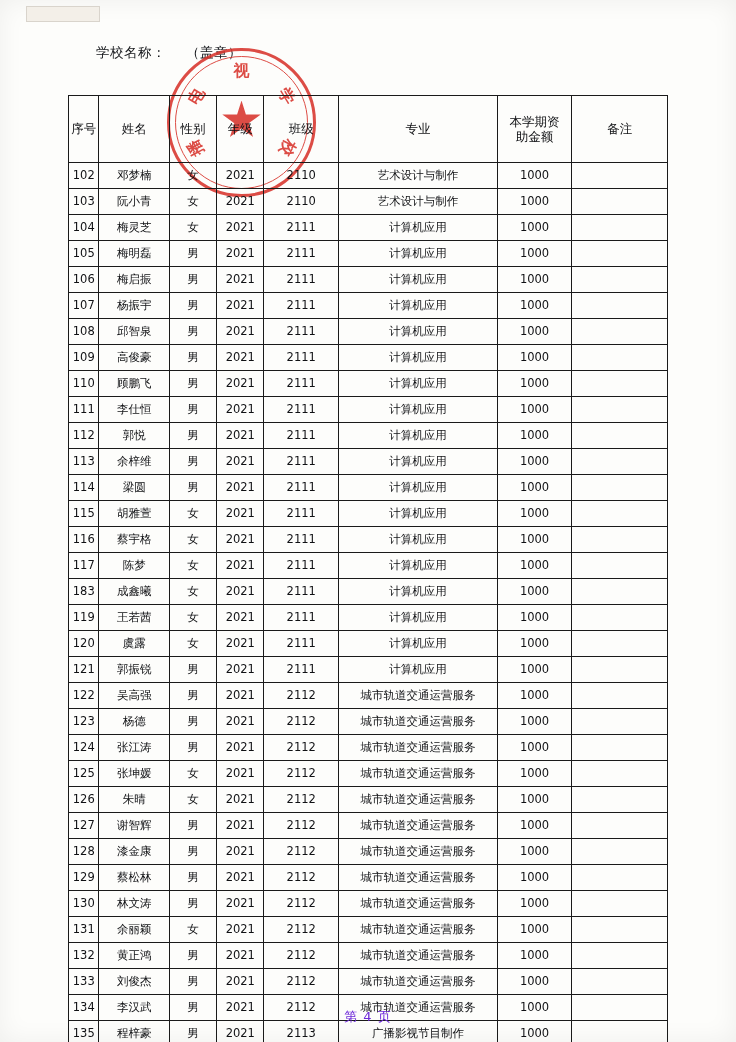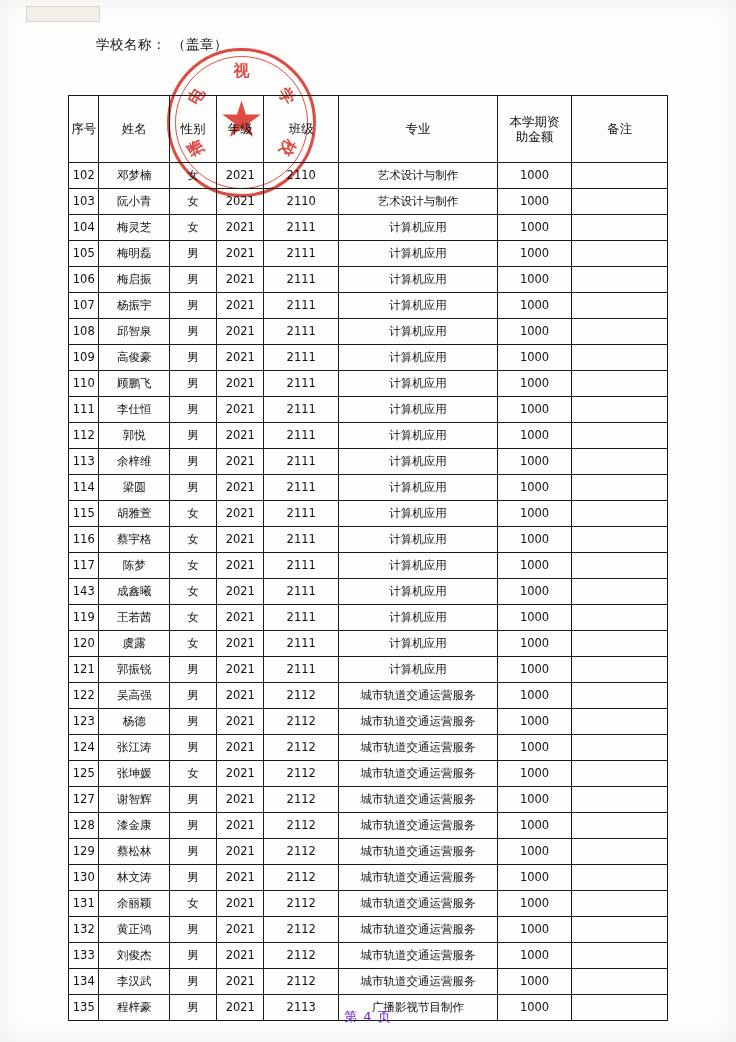--- a/index.html
+++ b/index.html
@@ -31,35 +31,35 @@
     position: absolute;
     top: 6px;
     left: 26px;
     width: 72px;
     height: 14px;
     border: 1px solid #d9d4cc;
     background: #f3efe8;
   }
   .header-row {
     position: absolute;
-    top: 36px;
+    top: 44px;
     left: 0;
     width: 736px;
     display: flex;
     align-items: baseline;
     font-size: 13.5px;
     color: #14161a;
     letter-spacing: 0.5px;
   }
   .school-label {
     margin-left: 96px;
     white-space: nowrap;
   }
   .seal-note {
-    margin-left: 6px;
+    margin-left: 20px;
     white-space: nowrap;
   }
   .publish-time {
     position: absolute;
     left: 440px;
     white-space: nowrap;
   }
 
   
   .seal {
@@ -352,21 +352,21 @@
           <td class="col-no">117</td>
           <td class="col-name">陈梦</td>
           <td class="col-sex">女</td>
           <td class="col-grade">2021</td>
           <td class="col-class">2111</td>
           <td class="col-major">计算机应用</td>
           <td class="col-amount">1000</td>
           <td class="col-remark"></td>
         </tr>
         <tr>
-          <td class="col-no">143</td>
+          <td class="col-no">183</td>
           <td class="col-name">成鑫曦</td>
           <td class="col-sex">女</td>
           <td class="col-grade">2021</td>
           <td class="col-class">2111</td>
           <td class="col-major">计算机应用</td>
           <td class="col-amount">1000</td>
           <td class="col-remark"></td>
         </tr>
         <tr>
           <td class="col-no">119</td>
@@ -424,20 +424,30 @@
           <td class="col-sex">男</td>
           <td class="col-grade">2021</td>
           <td class="col-class">2112</td>
           <td class="col-major">城市轨道交通运营服务</td>
           <td class="col-amount">1000</td>
           <td class="col-remark"></td>
         </tr>
         <tr>
           <td class="col-no">125</td>
           <td class="col-name">张坤媛</td>
+          <td class="col-sex">女</td>
+          <td class="col-grade">2021</td>
+          <td class="col-class">2112</td>
+          <td class="col-major">城市轨道交通运营服务</td>
+          <td class="col-amount">1000</td>
+          <td class="col-remark"></td>
+        </tr>
+        <tr>
+          <td class="col-no">126</td>
+          <td class="col-name">朱晴</td>
           <td class="col-sex">女</td>
           <td class="col-grade">2021</td>
           <td class="col-class">2112</td>
           <td class="col-major">城市轨道交通运营服务</td>
           <td class="col-amount">1000</td>
           <td class="col-remark"></td>
         </tr>
         <tr>
           <td class="col-no">127</td>
           <td class="col-name">谢智辉</td>

